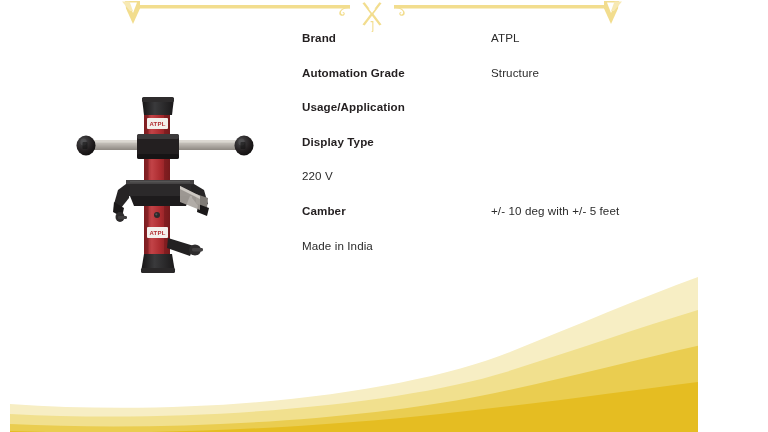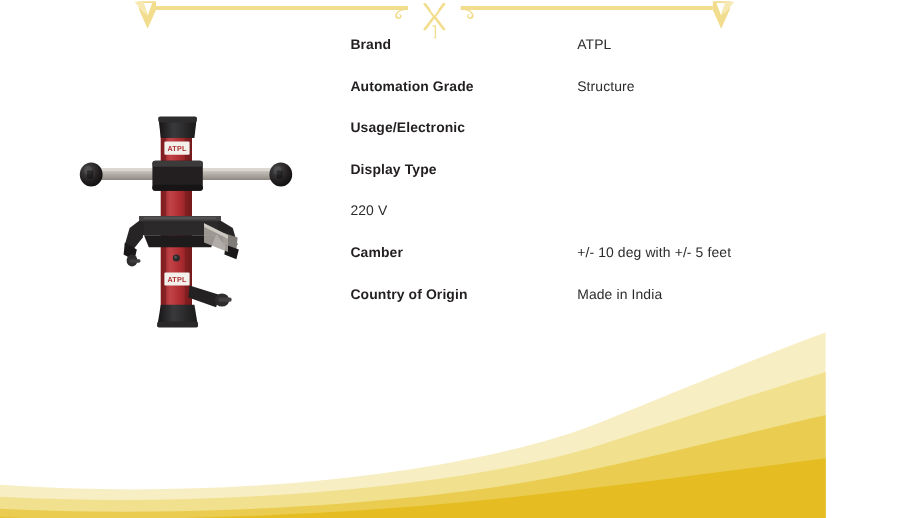--- a/index.html
+++ b/index.html
@@ -7,20 +7,21 @@
     padding: 0;
     background: #ffffff;
   }
   #slide {
     position: relative;
     width: 688px;
     height: 432px;
     background: #ffffff;
     overflow: hidden;
     font-family: "Liberation Sans", sans-serif;
+    margin-left: 10px;
   }
 
   
   .top-ornament {
     position: absolute;
     top: 0;
     left: 112px;
     width: 500px;
     height: 34px;
     pointer-events: none;
@@ -208,40 +209,39 @@
       <div class="spec-value">ATPL</div>
     </div>
 
     <div class="spec-row">
       <div class="spec-label">Automation Grade</div>
       <div class="spec-value">Structure</div>
     </div>
 
 
     <div class="spec-row">
-      <div class="spec-label">Usage/Electronic</div>
+      <div class="spec-label">Usage/Application</div>
     </div>
 
     <div class="spec-row">
       <div class="spec-label">Display Type</div>
     </div>
 
 
     <div class="spec-row">
       <div class="spec-value">220 V</div>
     </div>
 
 
     <div class="spec-row">
       <div class="spec-label">Camber</div>
       <div class="spec-value">+/- 10 deg with +/- 5 feet</div>
     </div>
 
     <div class="spec-row">
-      <div class="spec-label">Country of Origin</div>
       <div class="spec-value">Made in India</div>
     </div>
 
   </div>
 
   <div class="bottom-waves">
     <svg width="768" height="432" viewBox="0 0 768 432" xmlns="http://www.w3.org/2000/svg">
 
       <path d="M 768 252
                C 700 268, 600 312, 500 352

